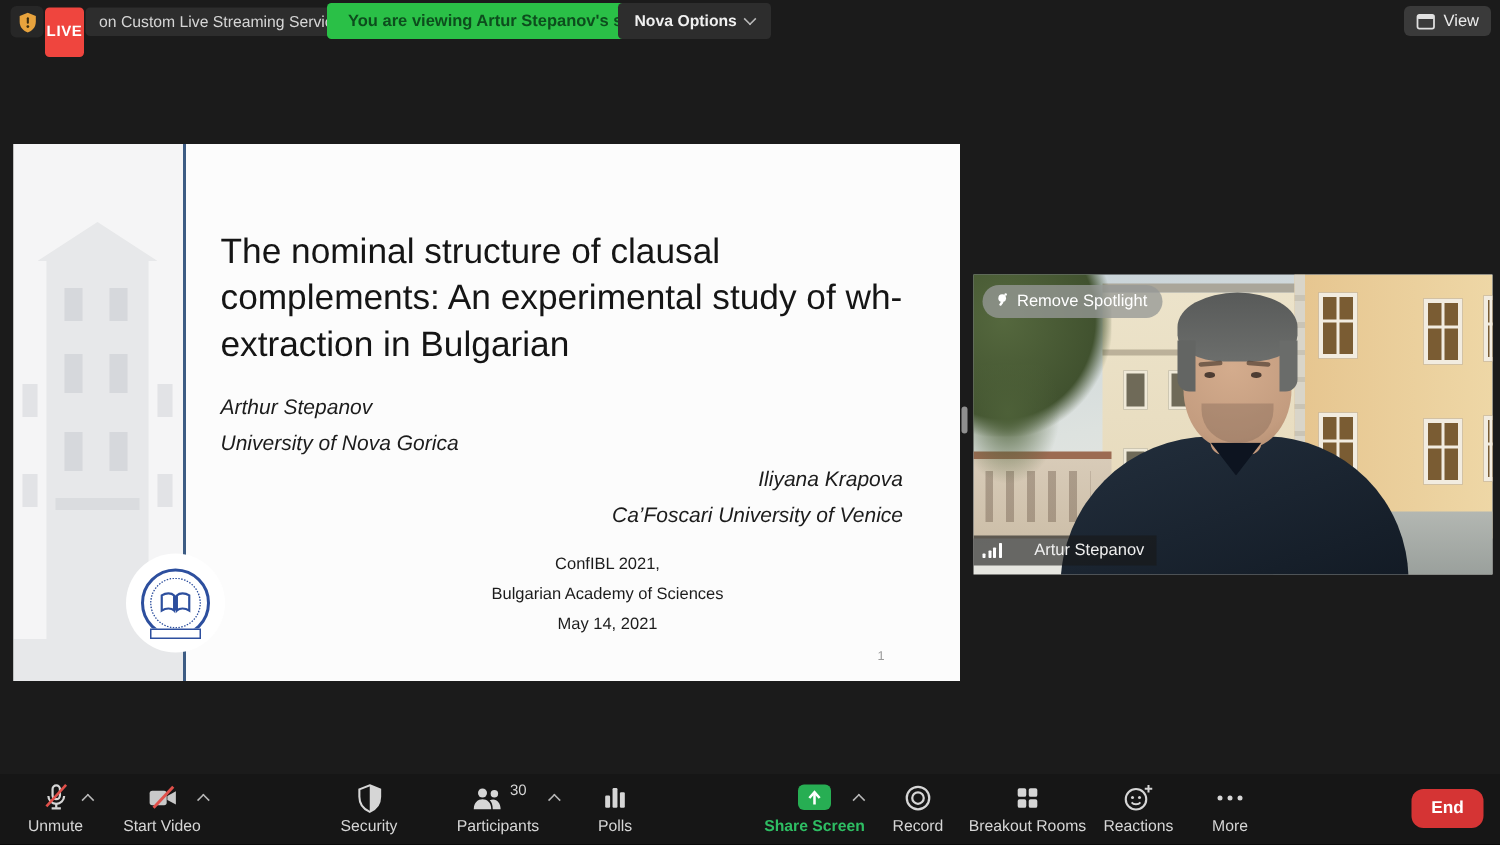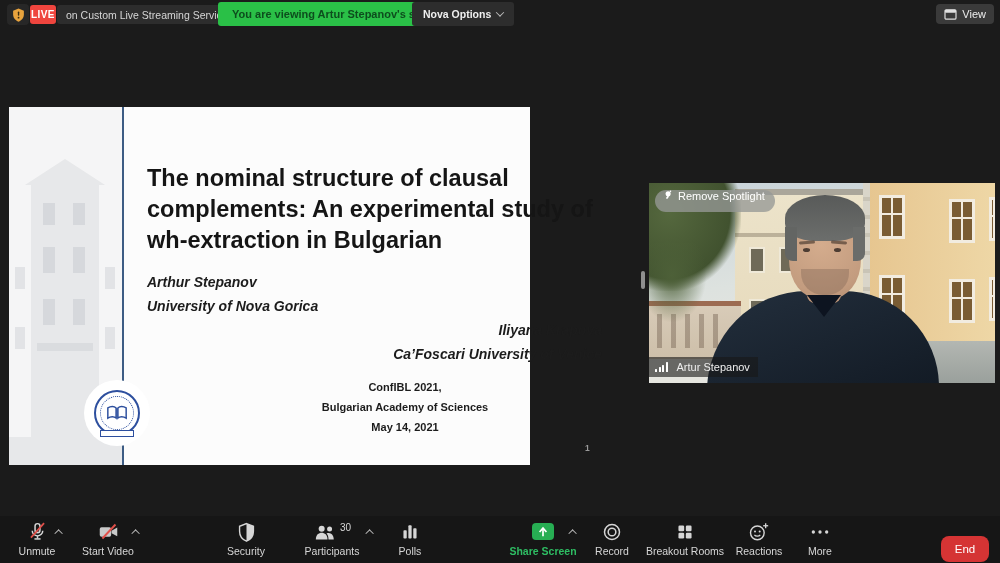--- a/index.html
+++ b/index.html
@@ -6,42 +6,42 @@
   html,body { background:#000; }
   .screen {
     position:relative; width:1000px; height:563px; overflow:hidden;
     background:#1b1b1b; font-family:"Liberation Sans", sans-serif;
     -webkit-font-smoothing:antialiased;
   }
   
   .topbar { position:absolute; left:0; top:0; width:100%; height:28px; }
   .warn-badge { position:absolute; left:7px; top:4px; width:22px; height:21px;
     background:#272727; border-radius:4px; display:flex; align-items:center; justify-content:center; }
-  .live-badge { position:absolute; left:30px; top:5px; width:26px; height:19px;
+  .live-badge { position:absolute; left:30px; top:5px; width:26px; height:33px;
     background:#ef453e; border-radius:3px; color:#fff; font-size:10px; font-weight:bold;
     display:flex; align-items:center; justify-content:center; letter-spacing:.4px; }
   .stream-pill { position:absolute; left:57px; top:5px; height:19px; padding:0 9px;
     background:#2d2d2d; border-radius:3px; color:#d6d6d6; font-size:10.5px;
     display:flex; align-items:center; gap:7px; }
   .tri-down { width:0; height:0; border-left:3.5px solid transparent; border-right:3.5px solid transparent;
     border-top:4.5px solid #b5b5b5; }
   .green-banner { position:absolute; left:218px; top:2px; height:24px; padding:0 14px;
     background:#2ac047; border-radius:3px; color:#0d4d1d; font-size:11px; font-weight:bold;
     display:flex; align-items:center; }
   .view-options { position:absolute; left:412px; top:2px; height:24px; padding:0 11px;
     background:#2d2d2d; border-radius:3px; color:#f0f0f0; font-size:10.5px; font-weight:bold;
     display:flex; align-items:center; gap:6px; }
   .chev { display:inline-block; width:6px; height:6px; border-left:1.6px solid #b9b9b9; border-top:1.6px solid #b9b9b9; }
   .chev.down { transform:rotate(225deg) translate(1px,1px); }
   .chev.up { transform:rotate(45deg) translateY(2px); }
   .view-btn { position:absolute; right:6px; top:4px; height:20px; padding:0 8px;
     background:#3a3a3a; border-radius:4px; color:#ececec; font-size:11px;
     display:flex; align-items:center; gap:5px; }
   
-  .slide { position:absolute; left:9px; top:107px; width:521px; height:358px; background:#fcfcfc;font-weight:bold; }
+  .slide { position:absolute; left:9px; top:96px; width:631px; height:358px; background:#fcfcfc; }
   .slide-strip { position:absolute; left:0; top:0; width:113px; height:100%; background:#f5f5f6; overflow:hidden; }
   .bshape { position:absolute; background:rgba(110,118,132,.10); }
   .bshape.win { background:rgba(110,118,132,.14); }
   .ped { position:absolute; left:16px; top:52px; width:80px; height:26px;
     background:rgba(110,118,132,.10); clip-path:polygon(50% 0,100% 100%,0 100%); }
   .slide-divider { position:absolute; left:113px; top:0; width:2px; height:100%; background:#3d5c84; }
   .slide-logo { position:absolute; left:75px; top:273px; width:66px; height:66px; background:#fff; border-radius:50%;
     display:flex; align-items:center; justify-content:center; }
   .logo-ring { position:relative; width:46px; height:46px; border:2px solid #2d4f9e; border-radius:50%;
     display:flex; align-items:center; justify-content:center; background:#fff; }
@@ -93,39 +93,39 @@
     border-radius:46% 46% 42% 42%; }
   .hair { position:absolute; left:136px; top:12px; width:80px; height:46px;
     background:linear-gradient(#585a59,#6c6e6c); border-radius:50% 50% 38% 38%; }
   .hair-side-l { position:absolute; left:136px; top:44px; width:12px; height:34px; background:#636563; border-radius:0 0 0 8px; }
   .hair-side-r { position:absolute; left:204px; top:44px; width:12px; height:34px; background:#6a6c6a; border-radius:0 0 8px 0; }
   .brow { position:absolute; width:16px; height:3px; background:rgba(70,55,45,.65); border-radius:2px; }
   .eye { position:absolute; width:7px; height:3.5px; background:rgba(45,35,30,.8); border-radius:50%; }
   .beard { position:absolute; left:152px; top:86px; width:48px; height:26px;
     background:rgba(120,95,80,.35); border-radius:0 0 22px 22px; }
   .spotlight-pill { position:absolute; left:6px; top:7px; height:22px; padding:0 10px 0 6px;
-    background:rgba(150,152,150,.78); border-radius:11px; display:flex; gap:5px;
+    background:rgba(150,152,150,.78); border-radius:11px; display:flex; align-items:center; gap:5px;
     color:#fff; font-size:11px; }
   .name-tag { position:absolute; left:0; bottom:6px; height:20px; padding:0 8px 0 6px;
-    background:rgba(25,25,25,.62); display:flex; align-items:center; gap:9px; color:#efefef; font-size:11px; }
+    background:rgba(25,25,25,.62); display:flex; align-items:center; gap:22px; color:#efefef; font-size:11px; }
   .sigbars { display:flex; align-items:flex-end; gap:1.5px; height:10px; }
   .sigbars i { display:block; width:2px; background:#fff; border-radius:.5px; }
   
   .toolbar { position:absolute; left:0; bottom:0; width:100%; height:47px; background:#161616; }
   .tool { position:absolute; top:4px; width:92px; display:flex; flex-direction:column; align-items:center;
     transform:translateX(-50%); color:#d6d6d6; }
   .tool .ic { height:23px; display:flex; align-items:center; justify-content:center; position:relative; }
   .tool .lbl { font-size:10.5px; margin-top:2px; color:#d6d6d6; white-space:nowrap; }
   .tool .lbl.green { color:#2ebd63; }
   .tool .caret-abs { position:absolute; top:9px; }
   .count { font-size:10px; color:#d6d6d6; margin-left:3px; position:relative; top:-4px; }
   .share-box { width:22px; height:17px; background:#27ae53; border-radius:4px;
     display:flex; align-items:center; justify-content:center; }
-  .end-btn { position:absolute; left:941px; top:20px; width:48px; height:26px; background:#d53434;
-    border:none; border-radius:8px; color:#fff; font-size:11.5px; font-weight:normal; cursor:pointer; }
+  .end-btn { position:absolute; left:941px; top:10px; width:48px; height:26px; background:#d53434;
+    border:none; border-radius:8px; color:#fff; font-size:11.5px; font-weight:bold; cursor:pointer; }
   svg { display:block; }
 </style>
 </head>
 <body>
 
 <div class="screen">
 
   <div class="topbar">
     <div class="warn-badge">
       <span>

